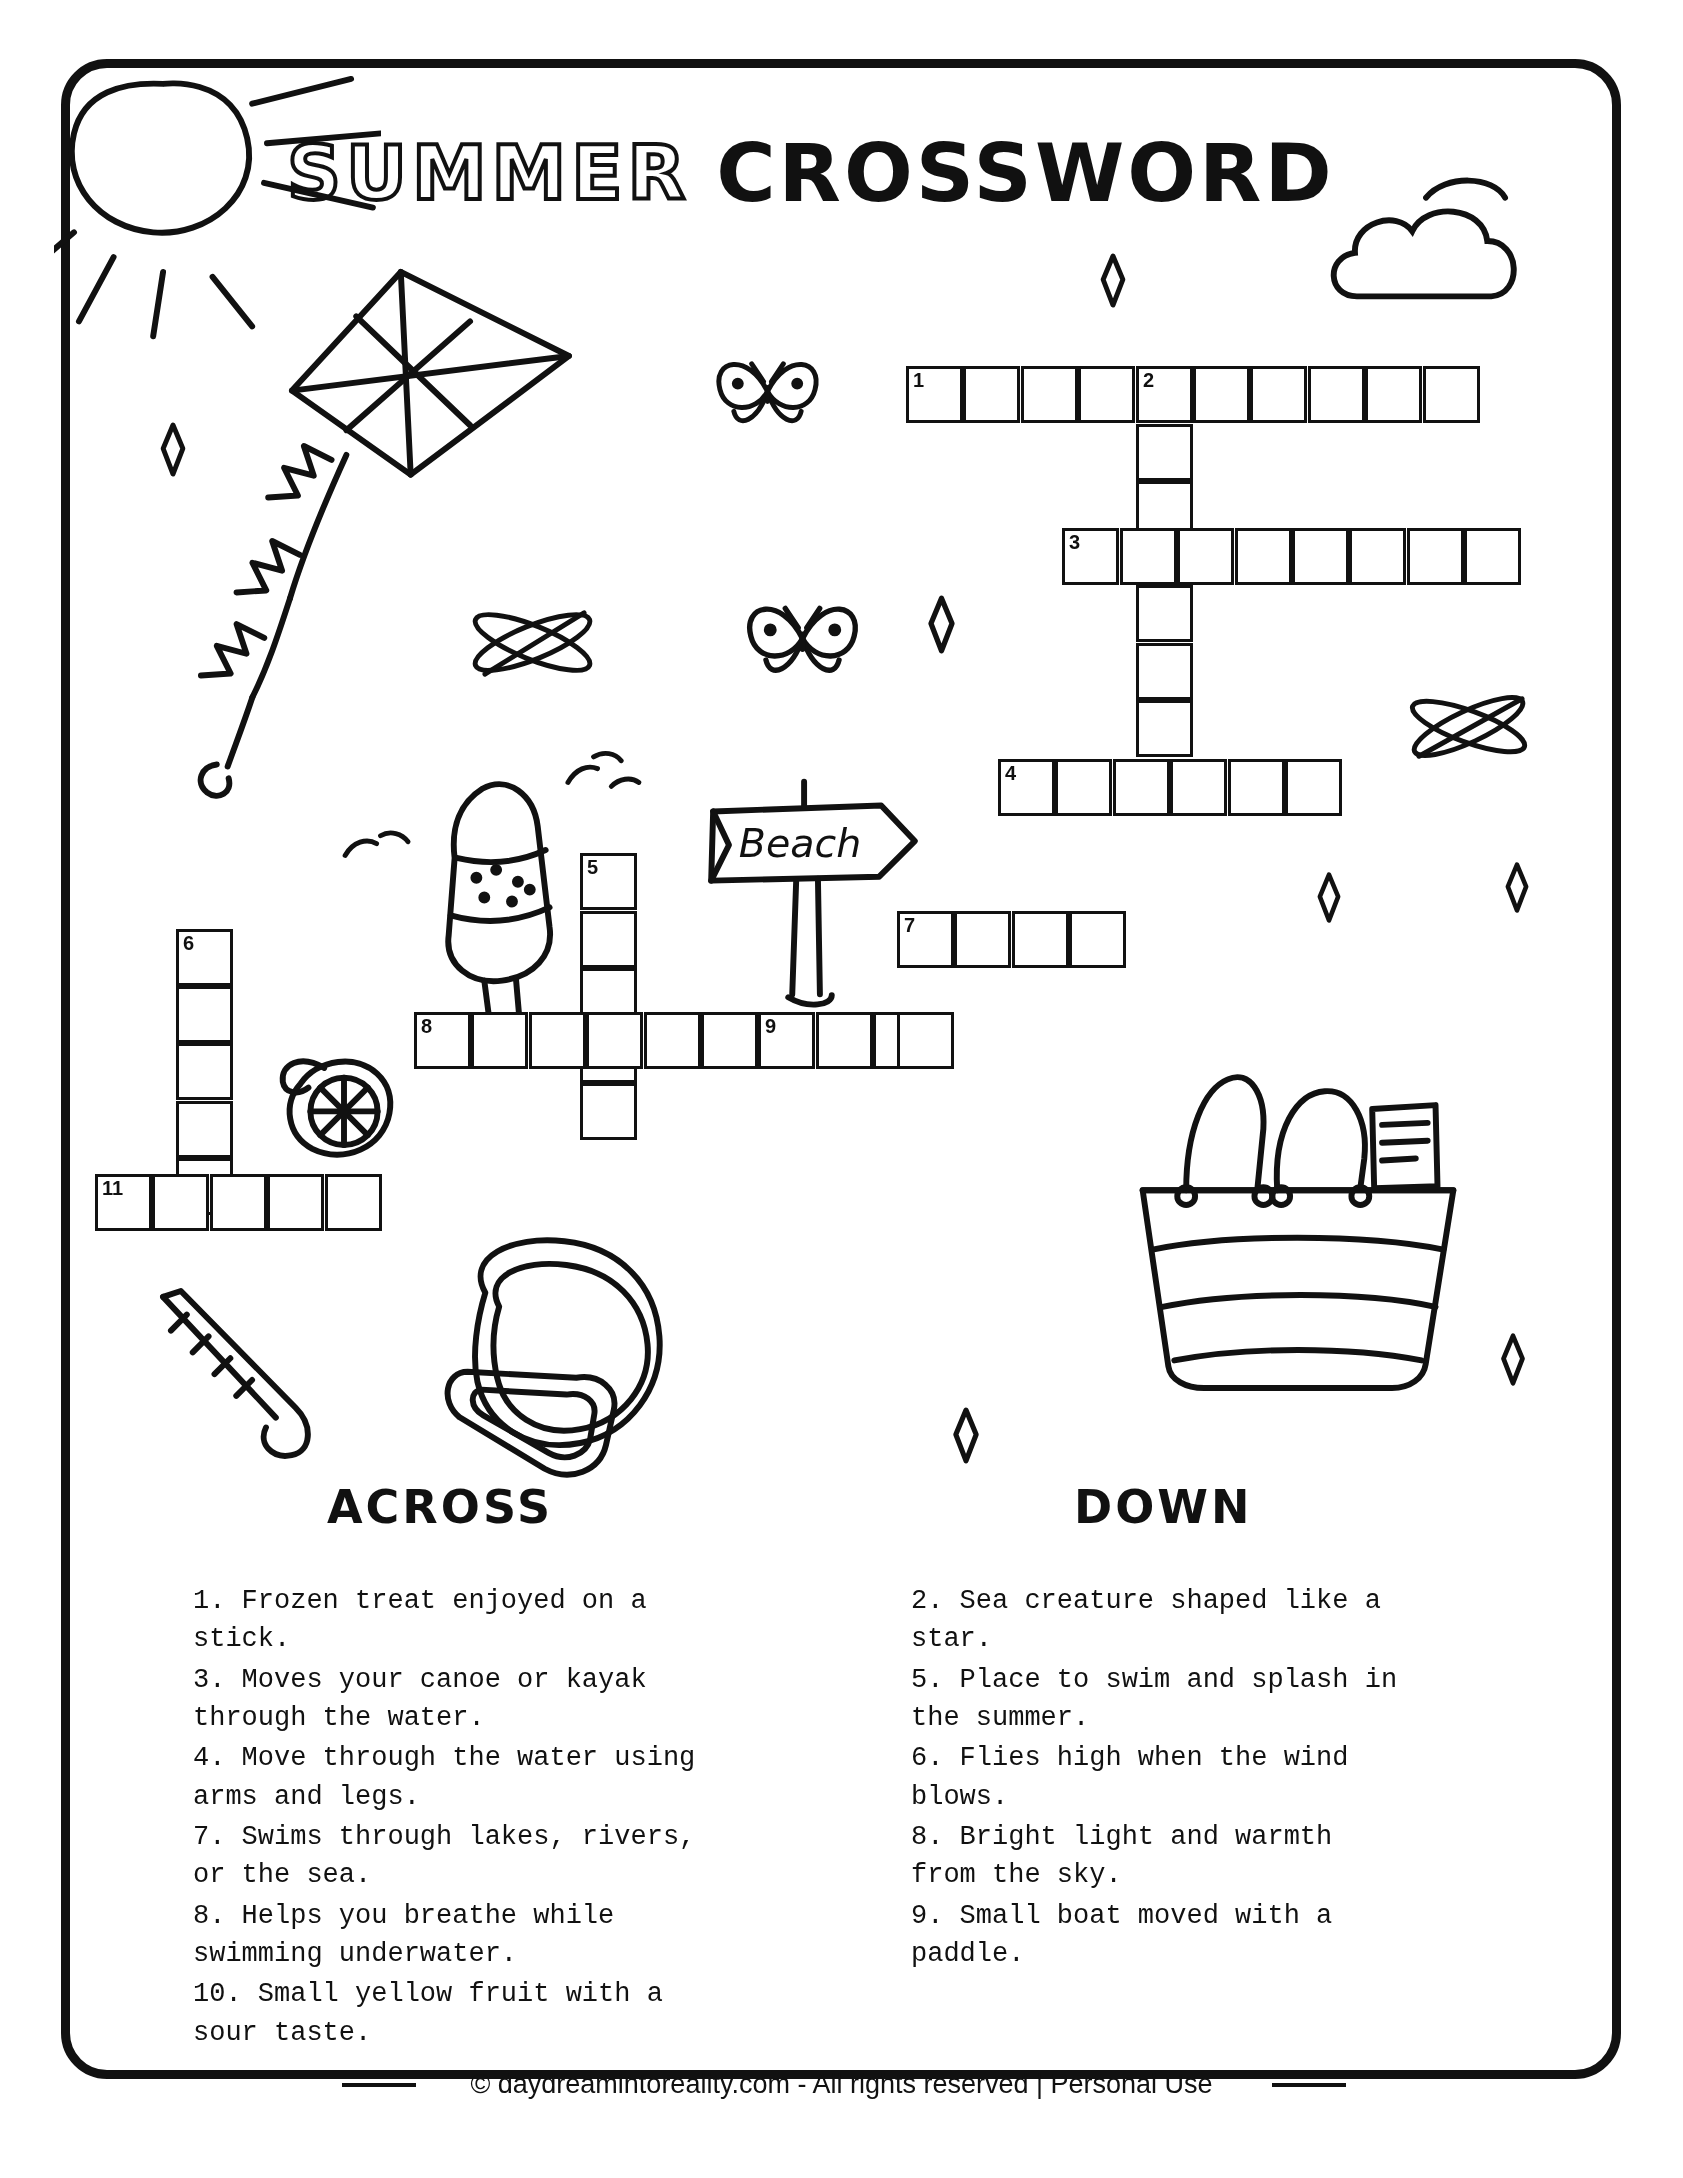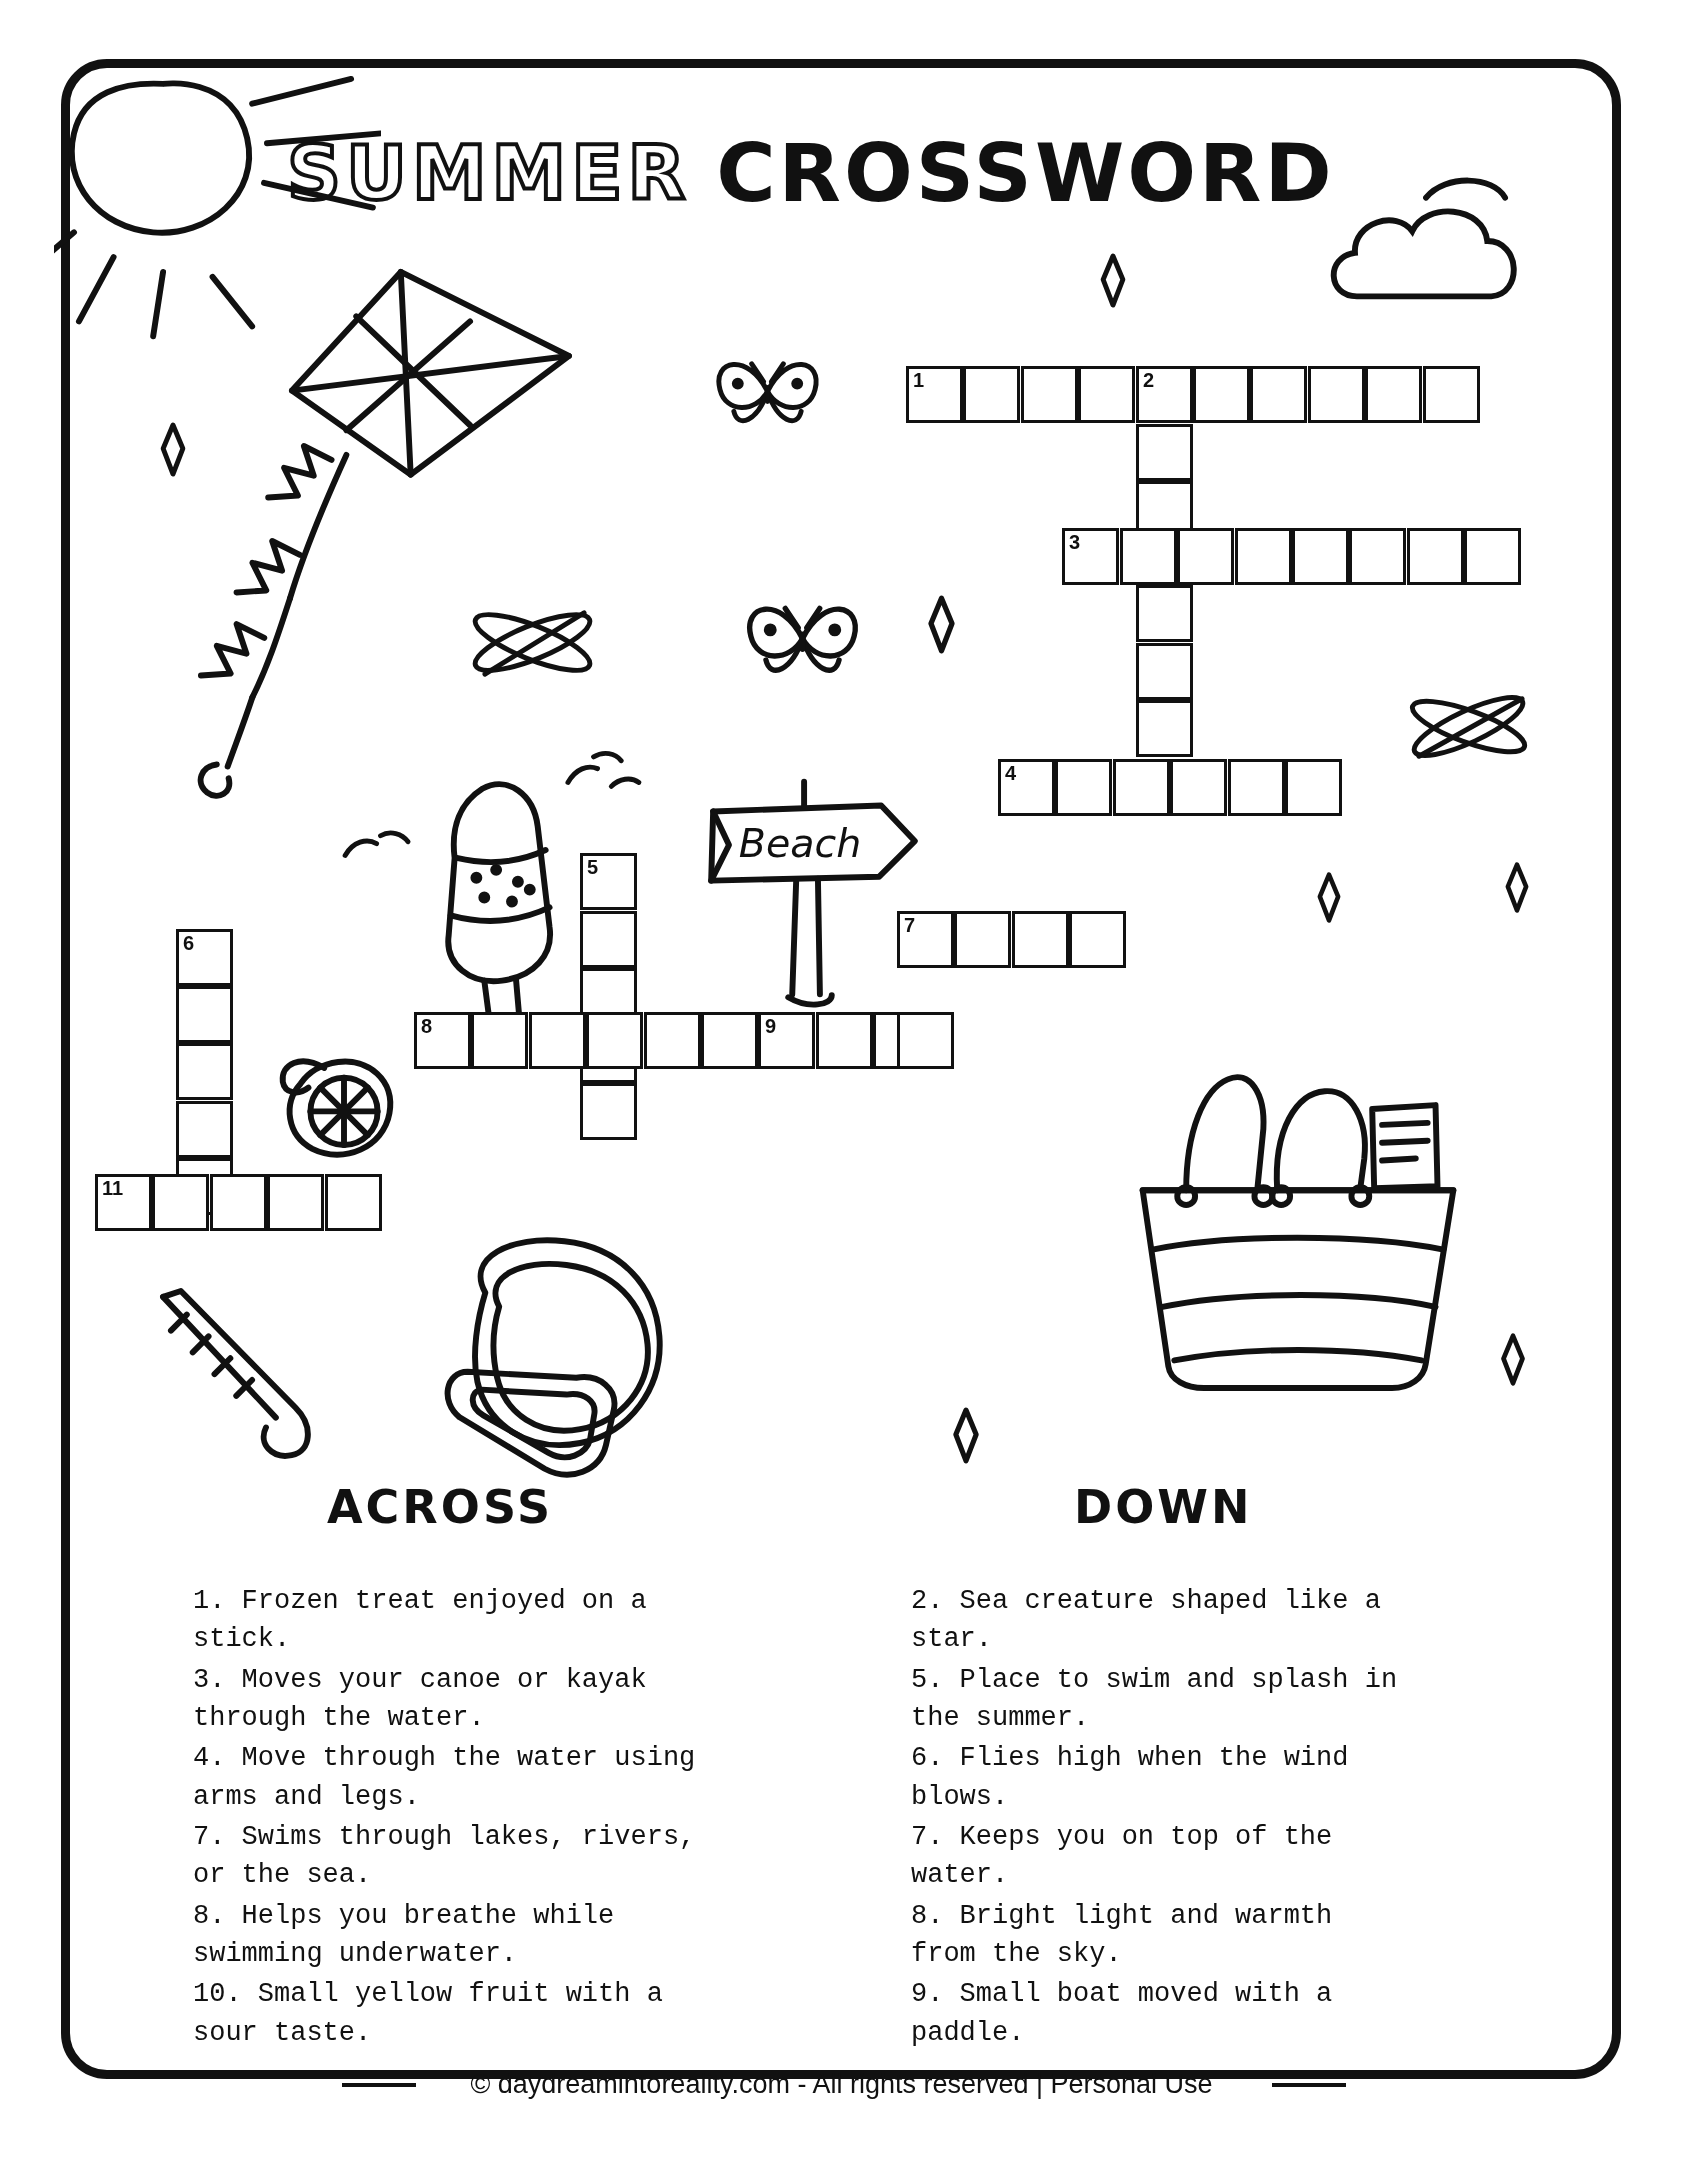--- a/index.html
+++ b/index.html
@@ -418,21 +418,20 @@
       <p>3. Moves your canoe or kayak through the water.</p>
       <p>4. Move through the water using arms and legs.</p>
       <p>7. Swims through lakes, rivers, or the sea.</p>
       <p>8. Helps you breathe while swimming underwater.</p>
       <p>10. Small yellow fruit with a sour taste.</p>
     </div>
   <div class="clue-col down" id="down-clues">
       <p>2. Sea creature shaped like a star.</p>
       <p>5. Place to swim and splash in the summer.</p>
       <p>6. Flies high when the wind blows.</p>
-      <p>7. Keeps you on top of the water.</p>
       <p>8. Bright light and warmth from the sky.</p>
       <p>9. Small boat moved with a paddle.</p>
     </div>
 
   <div class="footer-rule-left"></div>
   <div class="footer-rule-right"></div>
   <div class="footer">© daydreamintoreality.com - All rights reserved | Personal Use</div>
 
 </div>
 

